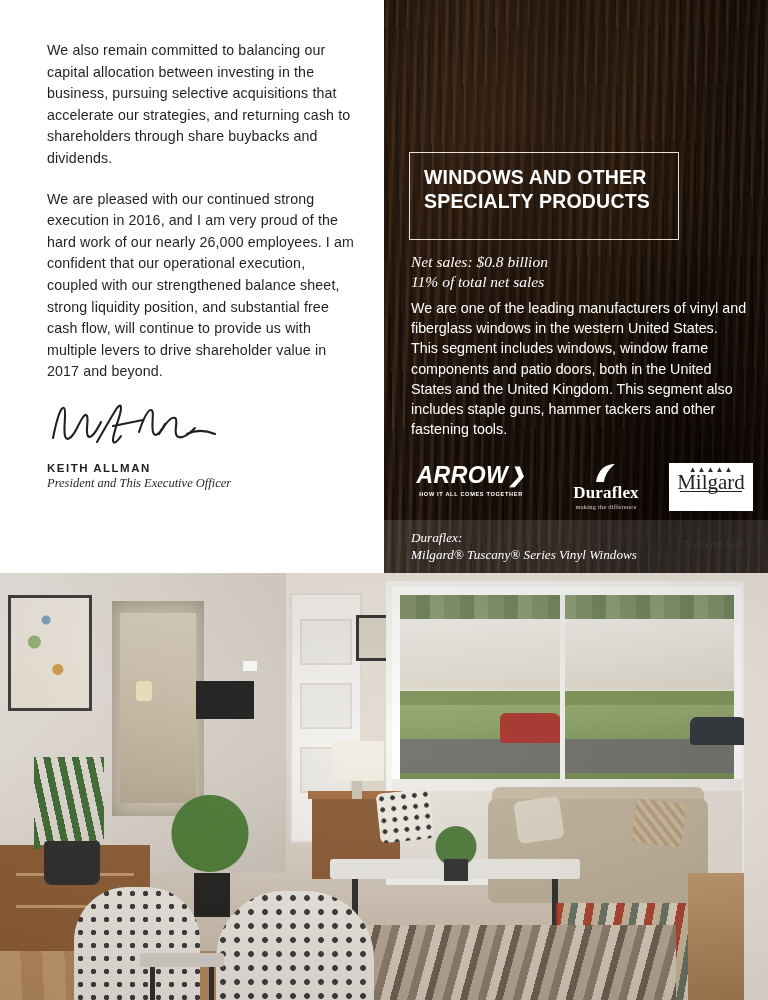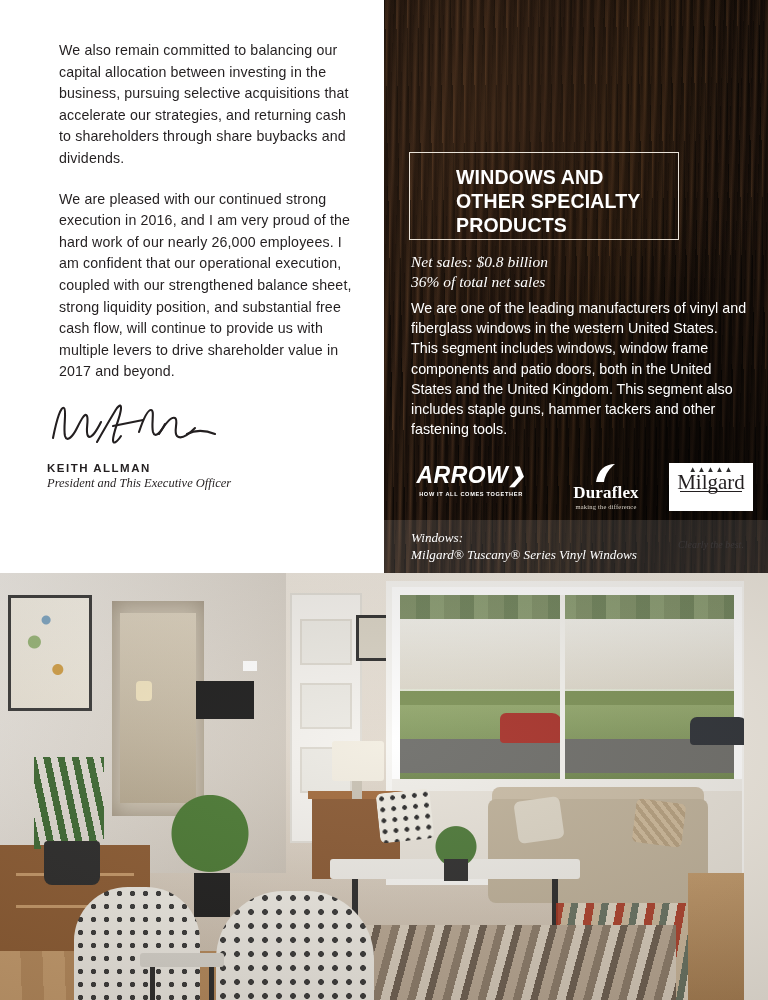--- a/index.html
+++ b/index.html
@@ -33,21 +33,21 @@
     height: 573px;
     background: #ffffff;
     box-sizing: border-box;
     padding: 40px 30px 0 47px;
   }
   .letter-para {
     font-family: "Liberation Sans", sans-serif;
     font-size: 14.2px;
     line-height: 21.6px;
     color: #231f20;
-    margin: 0 0 19px 12px;
+    margin: 0 0 19px 0;
     letter-spacing: 0.01em;
   }
 
   
   #signature-block {
     position: absolute;
     left: 47px;
     top: 398px;
     width: 300px;
   }
@@ -134,21 +134,20 @@
     box-sizing: border-box;
     padding: 12px 14px 0 14px;
   }
   #segment-title {
     color: #ffffff;
     font-family: "Liberation Sans", sans-serif;
     font-weight: bold;
     font-size: 19.5px;
     line-height: 24px;
     letter-spacing: 0.01em;
-    padding-left: 32px;
   }
 
   #segment-netsales {
     position: absolute;
     left: 27px;
     top: 252px;
     width: 330px;
     color: #ffffff;
     font-family: "Liberation Serif", serif;
     font-style: italic;
@@ -419,21 +418,21 @@
     <div id="wood-vignette"></div>
 
     <div id="panel-content">
 
       <div id="segment-title-box">
         <div id="segment-title">WINDOWS AND OTHER SPECIALTY PRODUCTS</div>
       </div>
 
       <div id="segment-netsales">
         <div>Net sales: $0.8 billion</div>
-        <div>36% of total net sales</div>
+        <div>11% of total net sales</div>
       </div>
 
       <div id="segment-body">We are one of the leading manufacturers of vinyl and fiberglass windows in the western United States. This segment includes windows, window frame components and patio doors, both in the United States and the United Kingdom. This segment also includes staple guns, hammer tackers and other fastening tools.</div>
 
       <div id="brand-row">
 
         <div class="brand" id="brand-arrow">
           <div id="arrow-wordmark">
             <span>ARROW</span><span id="arrow-chevron">❯</span>
           </div>
@@ -451,21 +450,21 @@
         <div class="brand" id="brand-milgard">
           <div id="milgard-crown">▲▲▲▲▲</div>
           <div id="milgard-wordmark">Milgard</div>
           <div id="milgard-rule"></div>
           <div id="milgard-tagline">Clearly the best.</div>
         </div>
 
       </div>
 
       <div id="featured-strip">
-        <div class="featured-line">Windows:</div>
+        <div class="featured-line">Duraflex:</div>
         <div class="featured-line">Milgard® Tuscany® Series Vinyl Windows</div>
       </div>
 
     </div>
   </div>
 
   <div id="photo">
     <div id="photo-base" class="ph"></div>
 
     <div id="wall-left" class="ph"></div>

